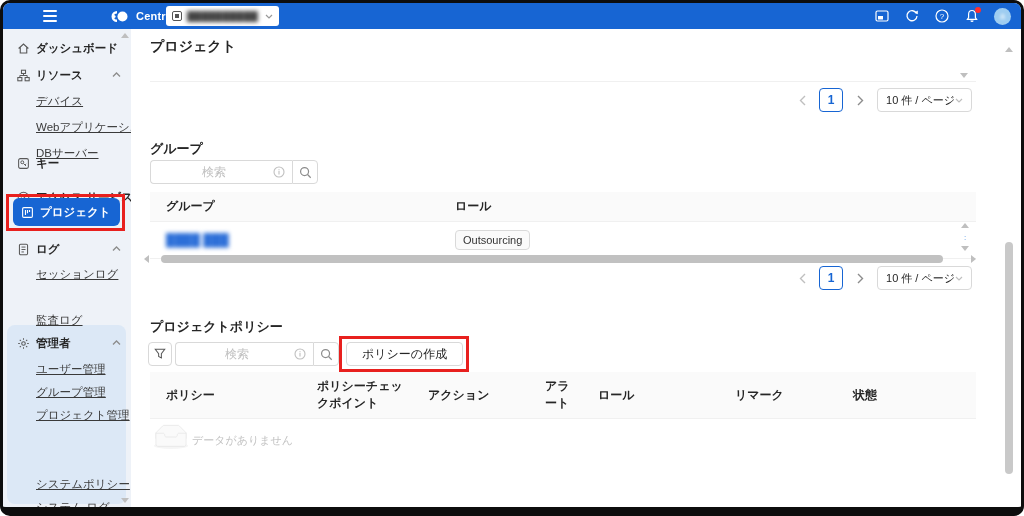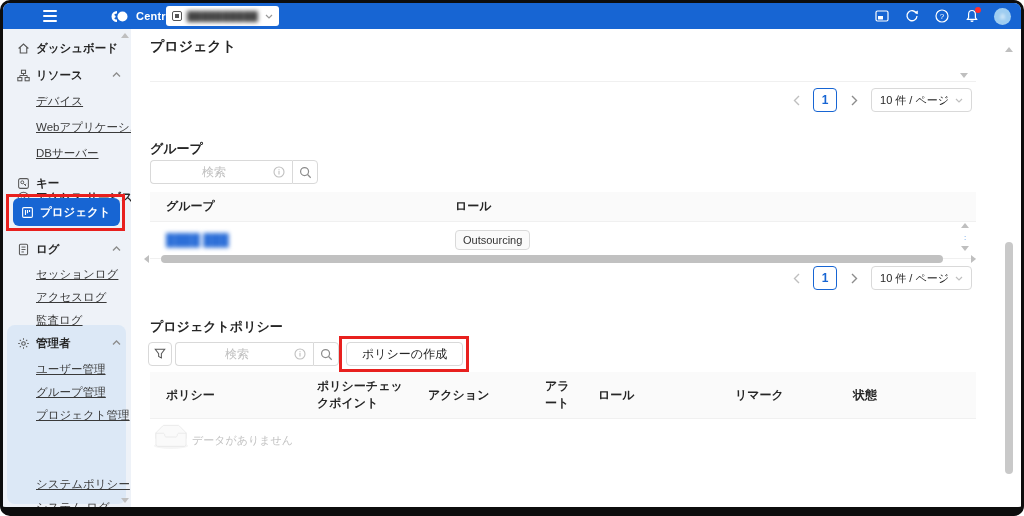--- a/index.html
+++ b/index.html
@@ -69,21 +69,21 @@
   .vscroll { position:absolute; width:14px; display:flex; flex-direction:column; align-items:center; justify-content:space-between; padding:2px 0; }
   .vscroll .dots { color:#4a90e2; font-size:8px; line-height:7px; letter-spacing:0; }
   .hscroll { position:absolute; height:10px; display:flex; align-items:center; }
   .hscroll .track { position:relative; flex:1; height:8px; }
   .hscroll .thumb { position:absolute; left:12px; top:0; height:8px; background:#c1c1c1; border-radius:4px; }
 
   .pagination { position:absolute; right:49px; height:24px; display:flex; align-items:center; gap:8px; font-size:12px; }
   .pg-arrow { width:18px; height:24px; display:flex; align-items:center; justify-content:center; color:#bfbfbf; cursor:pointer; }
   .pg-arrow.next { color:#8c8c8c; }
   .pg-page { width:24px; height:24px; border:1px solid #1765d3; border-radius:4px; color:#1765d3; display:flex; align-items:center; justify-content:center; font-weight:600; cursor:pointer; background:#fff; }
-  .pg-size { height:24px; border:1px solid #d9d9d9; border-radius:4px; background:#fff; display:flex; align-items:center; gap:6px; padding:0 8px; color:#262626; font-size:11px; cursor:pointer; white-space:nowrap; }
+  .pg-size { height:24px; border:1px solid #d9d9d9; border-radius:4px; background:#fff; display:flex; align-items:center; padding:0 8px; color:#262626; font-size:11px; cursor:pointer; white-space:nowrap; }
   .pg-size .caret { color:#bfbfbf; }
 
   .empty-wrap { position:absolute; left:19px; width:826px; top:395px; display:flex; flex-direction:row; align-items:center; }
   .empty-text { margin-top:6px; font-size:11px; color:#c3c3c3; }
 
   .mini-arrow-content { position:absolute; left:829px; top:44px; }
   .page-scroll-up { position:absolute; right:8px; top:44px; }
   .page-scroll-thumb { position:absolute; right:8px; top:239px; width:8px; height:232px; background:#c9c9c9; border-radius:4px; }
 
   svg { display:block; }
@@ -176,21 +176,21 @@
     <div class="nav-item child" style="top:62px">
       <span class="nav-label">デバイス</span>
     </div>
     <div class="nav-item child" style="top:88px">
       <span class="nav-label">Webアプリケーシ...</span>
     </div>
     <div class="nav-item child" style="top:114px">
       <span class="nav-label">DBサーバー</span>
     </div>
 
-    <div class="nav-item top" style="top:144px">
+    <div class="nav-item top" style="top:124px">
       <span class="nav-icon">
           <svg width="13" height="13" viewBox="0 0 16 16">
             <rect x="2" y="2" width="12" height="12" rx="2" fill="none" stroke="currentColor" stroke-width="1.3"></rect>
             <circle cx="6.5" cy="6.5" r="1.8" fill="none" stroke="currentColor" stroke-width="1.2"></circle>
             <path d="M8 8 L11 11 M9.8 9.8 L11.2 8.4" fill="none" stroke="currentColor" stroke-width="1.2"></path>
           </svg>
         </span>
       <span class="nav-label">キー</span>
     </div>
 
@@ -223,23 +223,20 @@
           </svg>
         </span>
       <span class="nav-label">ログ</span>
       <svg class="nav-caret" width="9" height="6" viewBox="0 0 9 6">
           <polyline points="1,4.5 4.5,1 8,4.5" fill="none" stroke="currentColor" stroke-width="1.3"></polyline>
         </svg>
     </div>
 
     <div class="nav-item child" style="top:235px">
       <span class="nav-label">セッションログ</span>
-    </div>
-    <div class="nav-item child" style="top:258px">
-      <span class="nav-label">アクセスログ</span>
     </div>
     <div class="nav-item child" style="top:281px">
       <span class="nav-label">監査ログ</span>
     </div>
 
     <div class="nav-item top" style="top:304px">
       <span class="nav-icon">
           <svg width="13" height="13" viewBox="0 0 16 16">
             <circle cx="8" cy="8" r="2.2" fill="none" stroke="currentColor" stroke-width="1.3"></circle>
             <path d="M8 1.5 V3.5 M8 12.5 V14.5 M1.5 8 H3.5 M12.5 8 H14.5 M3.4 3.4 L4.8 4.8 M11.2 11.2 L12.6 12.6 M12.6 3.4 L11.2 4.8 M4.8 11.2 L3.4 12.6" stroke="currentColor" stroke-width="1.3"></path>

